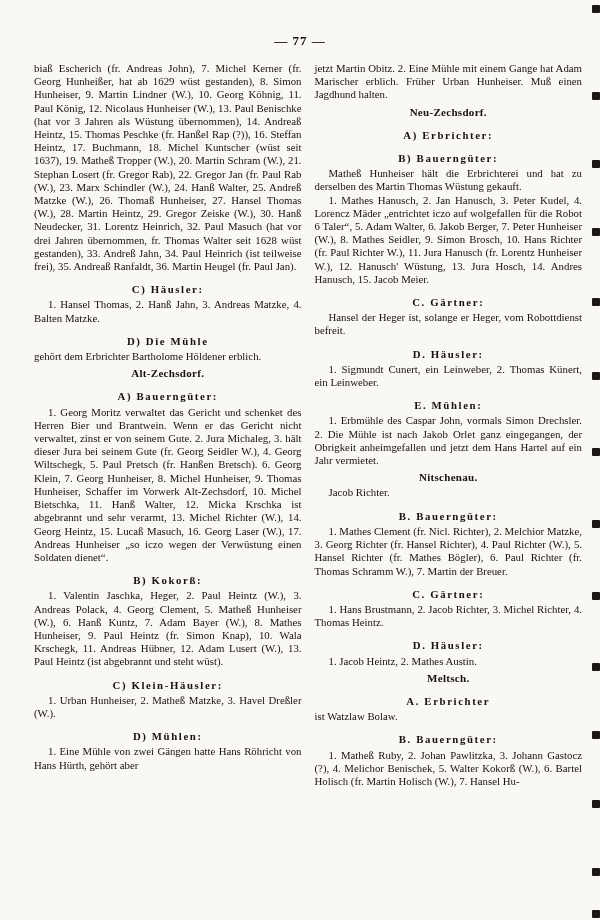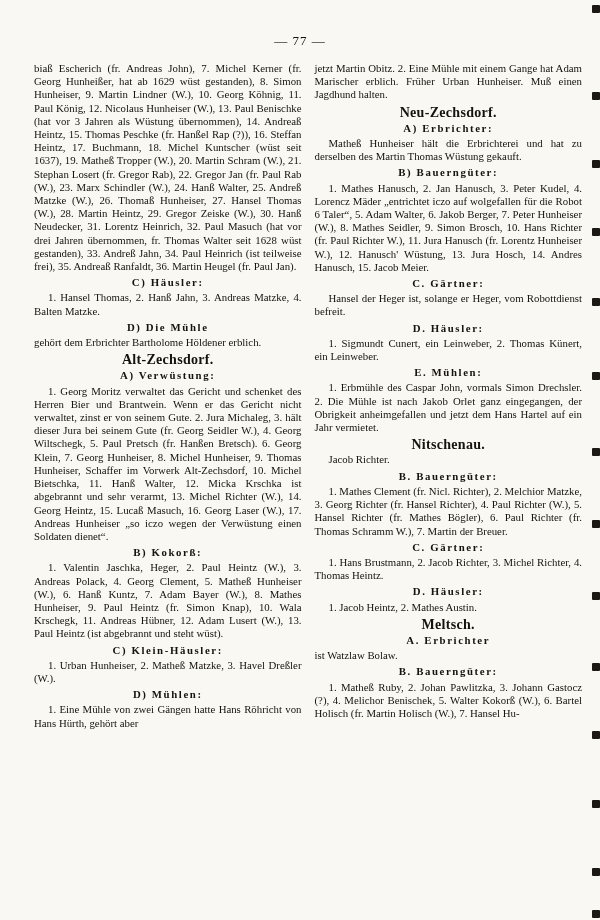--- a/index.html
+++ b/index.html
@@ -12,21 +12,21 @@
     background: #faf8f2;
     color: #16120d;
     overflow: hidden;
     box-sizing: border-box;
   }
 
   .page-header {
     text-align: center;
     padding-top: 33px;
     font-size: 13px;
-    font-weight: normal;
+    font-weight: bold;
     letter-spacing: 1px;
     color: #14100b;
   }
 
   .columns {
     display: flex;
     gap: 13px;
     padding: 13px 18px 0 34px;
     box-sizing: border-box;
   }
@@ -40,30 +40,30 @@
   }
 
   .block.para { margin: 0; }
   .block.para.indent { text-indent: 14px; }
 
   .block.subheading {
     text-align: center;
     text-indent: 0;
     font-weight: bold;
     letter-spacing: 1.6px;
-    margin: 3px 0 2px 0;
+    margin: 10px 0 2px 0;
     white-space: nowrap;
     overflow: hidden;
   }
 
   .block.section {
     text-align: center;
     text-indent: 0;
     font-weight: bold;
-    font-size: 14px;
+    font-size: 11px;
     letter-spacing: 0.3px;
     margin: 4px 0 2px 0;
   }
 
   .edge-mark {
     position: absolute;
     right: 0;
     width: 8px;
     height: 8px;
     border-radius: 1px;
@@ -76,35 +76,35 @@
   <div class="page-header">— 77 —</div>
 
   <div class="columns">
     <div class="col">
         <div class="block para">biaß Escherich (fr. Andreas John), 7. Michel Kerner (fr. Georg Hunheißer, hat ab 1629 wüst gestanden), 8. Simon Hunheiser, 9. Martin Lindner (W.), 10. Georg Köhnig, 11. Paul König, 12. Nicolaus Hunheiser (W.), 13. Paul Benischke (hat vor 3 Jahren als Wüstung übernommen), 14. Andreaß Heintz, 15. Thomas Peschke (fr. Hanßel Rap (?)), 16. Steffan Heintz, 17. Buchmann, 18. Michel Kuntscher (wüst seit 1637), 19. Matheß Tropper (W.), 20. Martin Schram (W.), 21. Stephan Losert (fr. Gregor Rab), 22. Gregor Jan (fr. Paul Rab (W.), 23. Marx Schindler (W.), 24. Hanß Walter, 25. Andreß Matzke (W.), 26. Thomaß Hunheiser, 27. Hansel Thomas (W.), 28. Martin Heintz, 29. Gregor Zeiske (W.), 30. Hanß Neudecker, 31. Lorentz Heinrich, 32. Paul Masuch (hat vor drei Jahren übernommen, fr. Thomas Walter seit 1628 wüst gestanden), 33. Andreß Jahn, 34. Paul Heinrich (ist teilweise frei), 35. Andreaß Ranfaldt, 36. Martin Heugel (fr. Paul Jan).</div>
         <div class="block subheading">C) Häusler:</div>
         <div class="block para indent">1. Hansel Thomas, 2. Hanß Jahn, 3. Andreas Matzke, 4. Balten Matzke.</div>
         <div class="block subheading">D) Die Mühle</div>
         <div class="block para">gehört dem Erbrichter Bartholome Höldener erblich.</div>
         <div class="block section">Alt-Zechsdorf.</div>
-        <div class="block subheading">A) Verwüstung:</div>
+        <div class="block subheading">A) Bauerngüter:</div>
         <div class="block para indent">1. Georg Moritz verwaltet das Gericht und schenket des Herren Bier und Brantwein. Wenn er das Gericht nicht verwaltet, zinst er von seinem Gute. 2. Jura Michaleg, 3. hält dieser Jura bei seinem Gute (fr. Georg Seidler W.), 4. Georg Wiltschegk, 5. Paul Pretsch (fr. Hanßen Bretsch). 6. Georg Klein, 7. Georg Hunheiser, 8. Michel Hunheiser, 9. Thomas Hunheiser, Schaffer im Vorwerk Alt-Zechsdorf, 10. Michel Bietschka, 11. Hanß Walter, 12. Micka Krschka ist abgebrannt und sehr verarmt, 13. Michel Richter (W.), 14. Georg Heintz, 15. Lucaß Masuch, 16. Georg Laser (W.), 17. Andreas Hunheiser „so iczo wegen der Verwüstung einen Soldaten dienet“.</div>
         <div class="block subheading">B) Kokorß:</div>
         <div class="block para indent">1. Valentin Jaschka, Heger, 2. Paul Heintz (W.), 3. Andreas Polack, 4. Georg Clement, 5. Matheß Hunheiser (W.), 6. Hanß Kuntz, 7. Adam Bayer (W.), 8. Mathes Hunheiser, 9. Paul Heintz (fr. Simon Knap), 10. Wala Krschegk, 11. Andreas Hübner, 12. Adam Lusert (W.), 13. Paul Heintz (ist abgebrannt und steht wüst).</div>
         <div class="block subheading">C) Klein-Häusler:</div>
         <div class="block para indent">1. Urban Hunheiser, 2. Matheß Matzke, 3. Havel Dreßler (W.).</div>
         <div class="block subheading">D) Mühlen:</div>
         <div class="block para indent">1. Eine Mühle von zwei Gängen hatte Hans Röhricht von Hans Hürth, gehört aber</div>
       </div>
     <div class="col">
         <div class="block para">jetzt Martin Obitz. 2. Eine Mühle mit einem Gange hat Adam Marischer erblich. Früher Urban Hunheiser. Muß einen Jagdhund halten.</div>
         <div class="block section">Neu-Zechsdorf.</div>
         <div class="block subheading">A) Erbrichter:</div>
+        <div class="block subheading">B) Bauerngüter:</div>
         <div class="block para indent">Matheß Hunheiser hält die Erbrichterei und hat zu derselben des Martin Thomas Wüstung gekauft.</div>
-        <div class="block subheading">B) Bauerngüter:</div>
         <div class="block para indent">1. Mathes Hanusch, 2. Jan Hanusch, 3. Peter Kudel, 4. Lorencz Mäder „entrichtet iczo auf wolgefallen für die Robot 6 Taler“, 5. Adam Walter, 6. Jakob Berger, 7. Peter Hunheiser (W.), 8. Mathes Seidler, 9. Simon Brosch, 10. Hans Richter (fr. Paul Richter W.), 11. Jura Hanusch (fr. Lorentz Hunheiser W.), 12. Hanusch' Wüstung, 13. Jura Hosch, 14. Andres Hanusch, 15. Jacob Meier.</div>
         <div class="block subheading">C. Gärtner:</div>
         <div class="block para indent">Hansel der Heger ist, solange er Heger, vom Robottdienst befreit.</div>
         <div class="block subheading">D. Häusler:</div>
         <div class="block para indent">1. Sigmundt Cunert, ein Leinweber, 2. Thomas Künert, ein Leinweber.</div>
         <div class="block subheading">E. Mühlen:</div>
         <div class="block para indent">1. Erbmühle des Caspar John, vormals Simon Drechsler. 2. Die Mühle ist nach Jakob Orlet ganz eingegangen, der Obrigkeit anheimgefallen und jetzt dem Hans Hartel auf ein Jahr vermietet.</div>
         <div class="block section">Nitschenau.</div>
         <div class="block para indent">Jacob Richter.</div>
         <div class="block subheading">B. Bauerngüter:</div>

